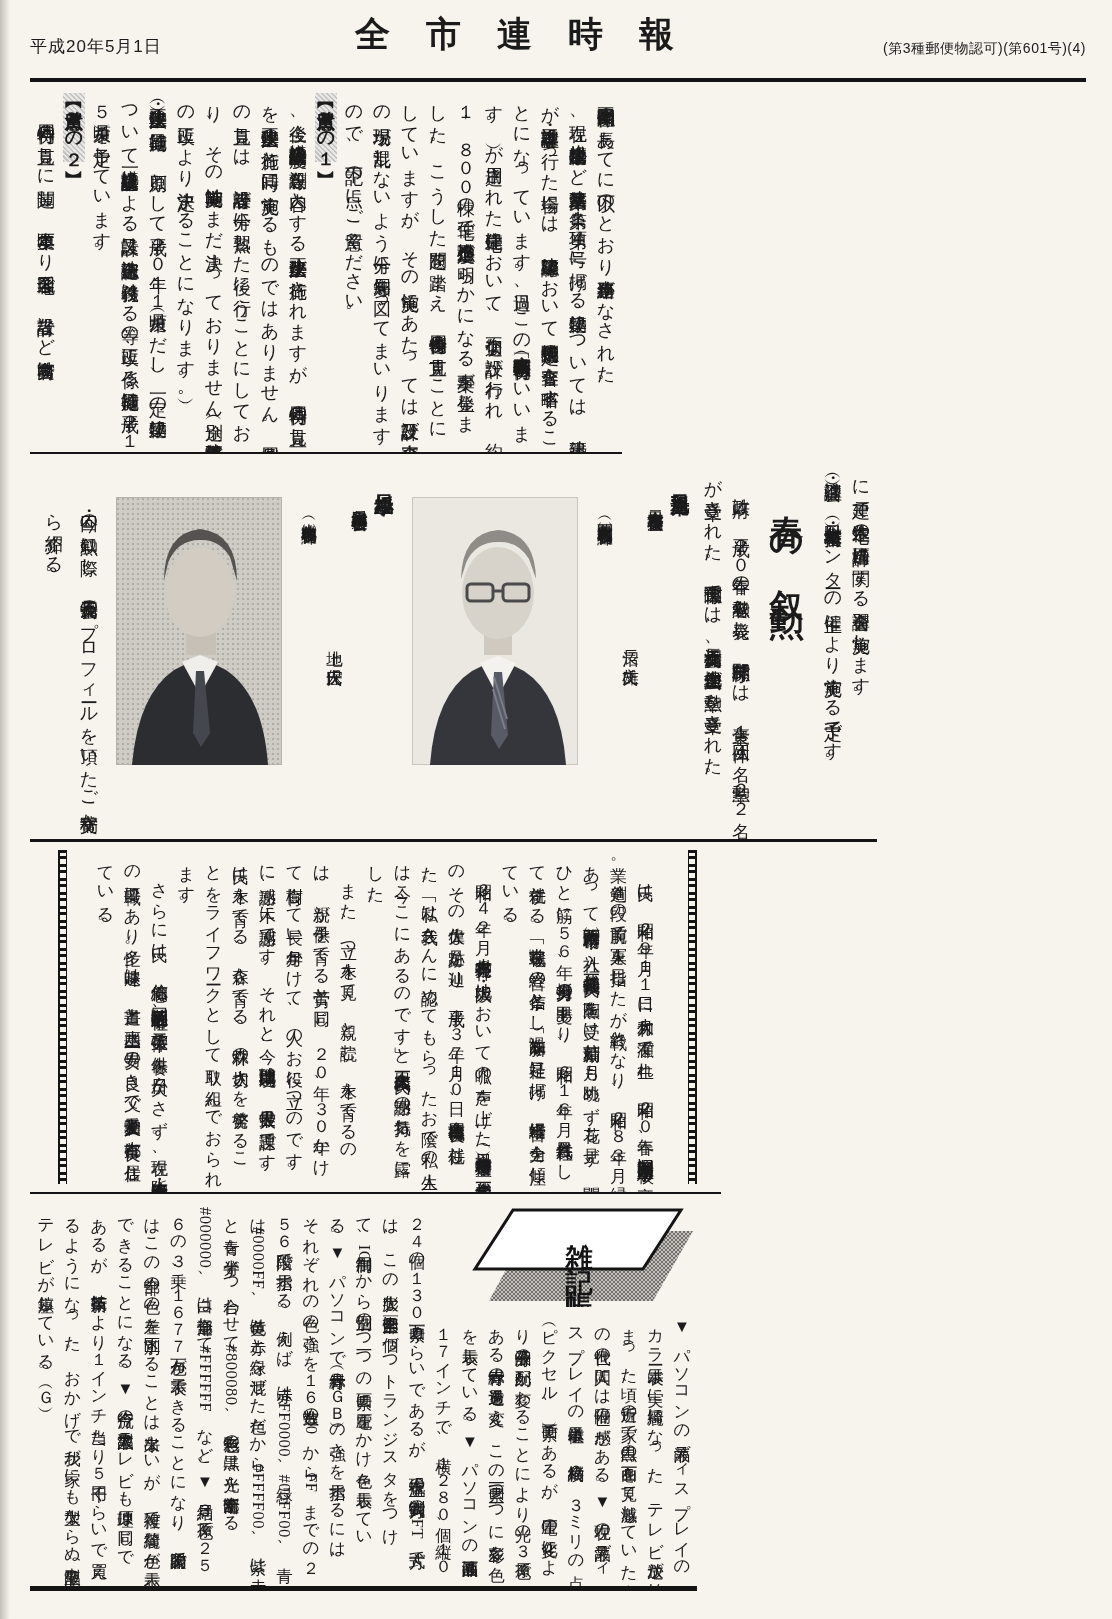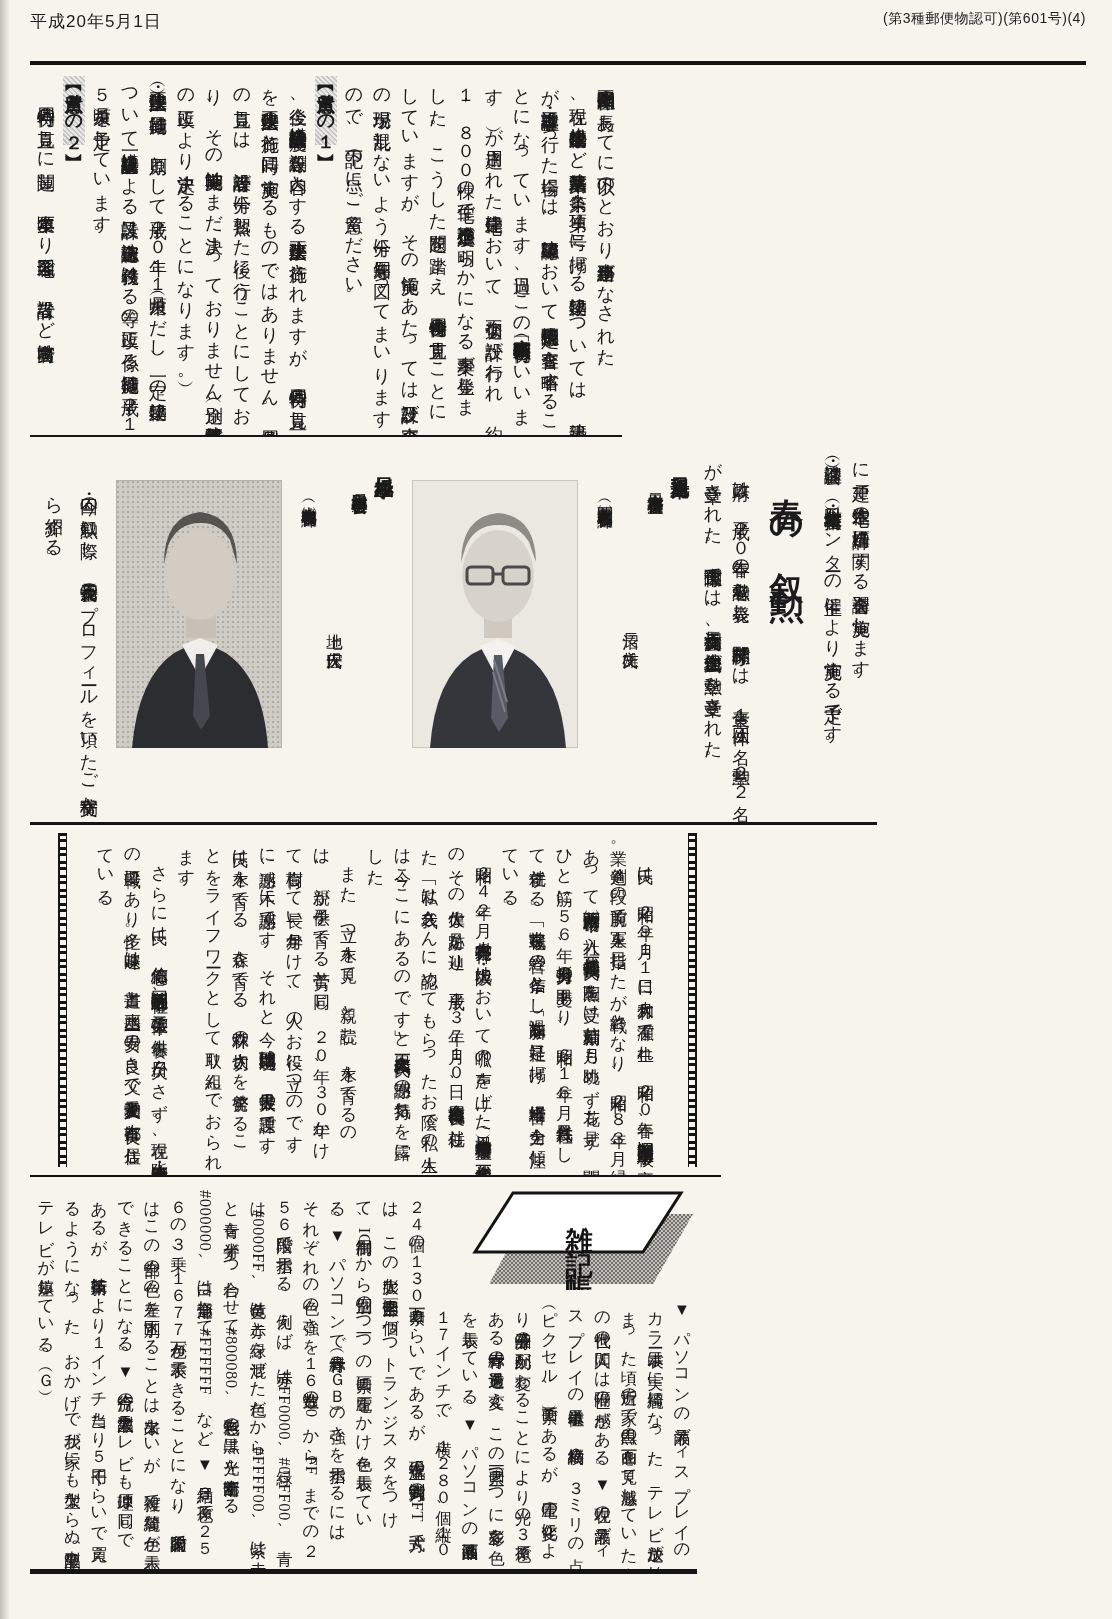--- a/index.html
+++ b/index.html
@@ -6,22 +6,22 @@
   body{
     width:1112px;height:1619px;position:relative;overflow:hidden;
     background:#f7f4ee;color:#1b1b1b;
     font-family:"Liberation Serif", serif;
   }
   .page{position:absolute;inset:0;padding:10px 26px 0 30px;box-sizing:border-box;}
   .edge-shade{position:absolute;left:0;top:0;bottom:0;width:10px;
     background:linear-gradient(90deg,rgba(60,55,50,.28),rgba(60,55,50,0));pointer-events:none;}
 
   
-  .masthead{display:flex;justify-content:space-between;
-    height:48px;border-bottom:4px solid #151515;padding-bottom:3px;}
+  .masthead{display:flex;align-items:flex-end;justify-content:space-between;
+    height:48px;border-bottom:4px solid #151515;padding-bottom:20px;}
   .m-date{font-family:"Liberation Sans",sans-serif;font-size:17px;letter-spacing:1px;}
   .m-title{font-family:"Liberation Sans",sans-serif;font-weight:bold;font-size:35px;
     letter-spacing:36px;text-indent:36px;white-space:nowrap;transform:translateX(-8px);}
   .m-issue{font-family:"Liberation Sans",sans-serif;font-size:14px;letter-spacing:.5px;}
 
   
   .band{writing-mode:vertical-rl;text-orientation:mixed;overflow:hidden;box-sizing:border-box;}
   .band p{margin:0;}
   .indent{text-indent:1em;}
 
@@ -61,20 +61,21 @@
   .zk-badge-float{float:left;width:232px;height:100px;margin:0 0 10px 12px;}
   .zk-flow{margin:0;}
 </style>
 </head>
 <body>
 
 <div class="page">
 
   <div class="masthead">
     <span class="m-date">平成20年5月1日</span>
+    <span class="m-title">全市連時報</span>
     <span class="m-issue">(第3種郵便物認可)(第601号)(4)</span>
   </div>
 
   <section class="band band1">
     <p>不動産関係団体の長あてに以下のとおり事務連絡がなされた。</p>
     <p class="indent">現在、小規模木造建築物など建築基準法第６条第１項第４号に掲げる建築物については、建築士が設計・工事監理を行った場合には、建築確認等において構造関係規定の審査を省略することになっています。過日、この審査省略特例（以下「四号特例」といいます。）が適用された建売住宅において、不適切な設計が行われ、約１，８００棟の住宅で構造強度不足が明らかになる事案が発生しました。こうした問題を踏まえ、今後四号特例を見直すことにしていますが、その実施にあたっては設計及び審査の現場が混乱しないよう十分に周知等を図ってまいりますので、下記の点にご留意ください。</p>
     <p class="pt-label"><span>【留意点その１】</span></p>
     <p class="indent">今後、構造設計一級建築士制度の創設等を内容とする改正建築士法が施行されますが、四号特例の見直しを改正建築士法の施行と同時に実施するものではありません。四号特例の見直しは、設計者等が十分に習熟した後に行うことにしており、その実施時期はまだ決まっておりません（別途、建築基準法施行令の改正により決定することになります。）。</p>
     <p>（注）・改正建築士法の施行期日は、原則として平成２０年１１月末頃（ただし、一定の建築物について構造設計一級建築士による設計又は法適合確認を義務付ける等の改正に係る施行期日は平成２１年５月末頃）を予定しています。</p>
     <p class="pt-label"><span>【留意点その２】</span></p>

